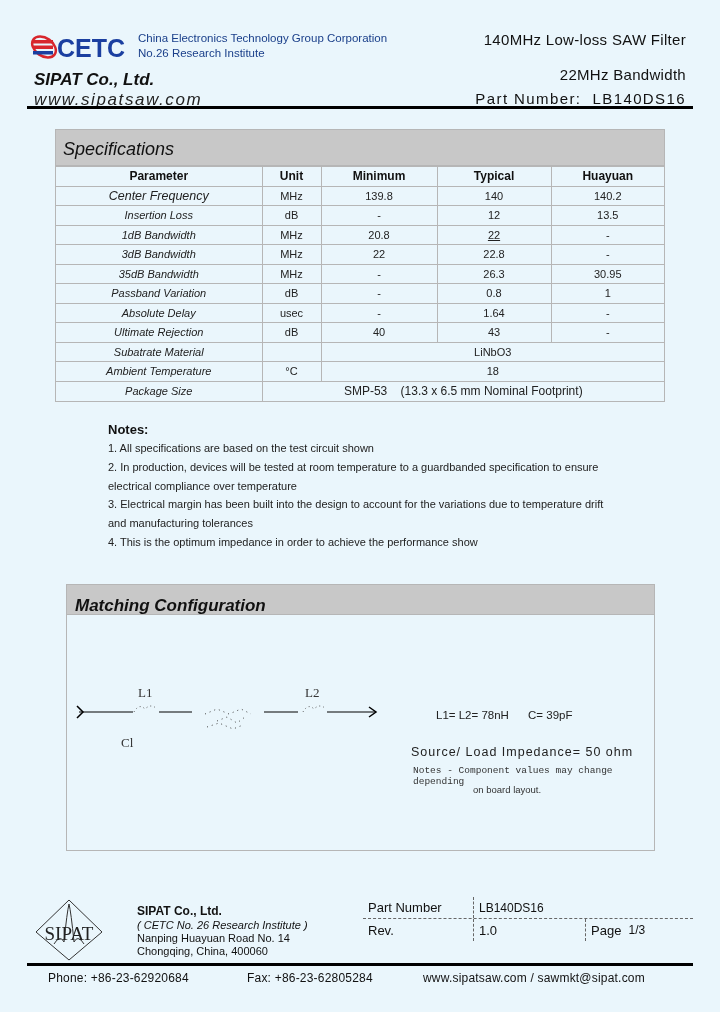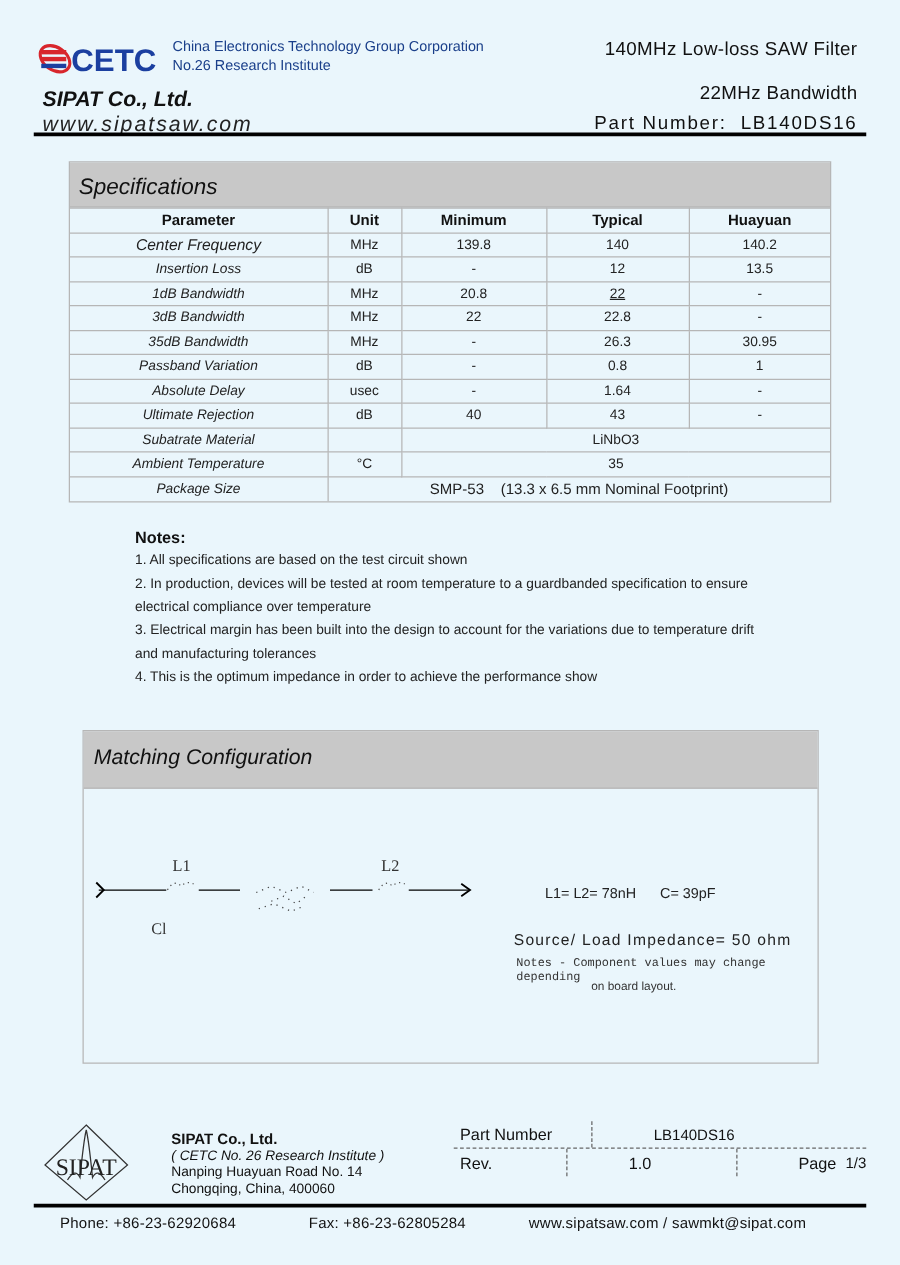--- a/index.html
+++ b/index.html
@@ -27,29 +27,29 @@
   td.param { font-style: italic; }
   td.param.big { font-size: 12.5px; }
 
   
   .notes { position: absolute; left: 108px; top: 422px; width: 520px; }
   .notes-title { font-weight: bold; font-size: 13px; margin-bottom: 2px; }
   .note-line { font-size: 11px; line-height: 18.8px; color: #222; }
 
   
   .match { position: absolute; left: 66px; top: 584px; width: 589px; height: 267px; border: 1px solid #b6b6b6; }
-  .match .section-head { height: 46px; line-height: 42px; padding-left: 8px; font-size: 17px; }
+  .match .section-head { height: 30px; line-height: 42px; padding-left: 8px; font-size: 17px; font-weight: bold; }
   .label-l { position: absolute; font-family: "Liberation Serif", serif; font-size: 13px; color: #333; }
   .cval { position: absolute; font-size: 11.5px; color: #222; }
 
   
   .sipat-logo { position: absolute; left: 34px; top: 898px; width: 70px; height: 64px; }
   .addr { position: absolute; left: 137px; font-size: 11px; color: #111; line-height: 12.5px; }
   .info { position: absolute; left: 363px; top: 897px; width: 330px; }
-  .info-row { display: flex; height: 22px; border-bottom: 1px dashed #666; font-size: 13px; align-items: center; gap: 44px; }
+  .info-row { display: flex; height: 22px; border-bottom: 1px dashed #666; font-size: 13px; align-items: center; }
   .info-row:last-child { border-bottom: none; }
   .info-cell { height: 100%; display: flex; align-items: center; padding-left: 5px; border-right: 1px dashed #666; }
   .info-cell:last-child { border-right: none; }
   .contact { position: absolute; top: 971px; font-size: 12px; color: #111; letter-spacing: 0.2px; }
 </style>
 </head>
 <body>
 
 <div class="logo-cetc">
   <svg width="100" height="34" viewBox="0 0 100 34">
@@ -148,21 +148,21 @@
       <td>-</td>
     </tr>
     <tr>
       <td class="param">Subatrate Material</td>
       <td></td>
       <td colspan="3">LiNbO3</td>
     </tr>
     <tr>
       <td class="param">Ambient Temperature</td>
       <td>°C</td>
-      <td colspan="3">35</td>
+      <td colspan="3">18</td>
     </tr>
     <tr>
       <td class="param">Package Size</td>
       <td colspan="4" style="font-size:12px; white-space:pre;">SMP-53    (13.3 x 6.5 mm Nominal Footprint)</td>
     </tr>
   </tbody>
     </table>
 </div>
 
 <div class="notes">

